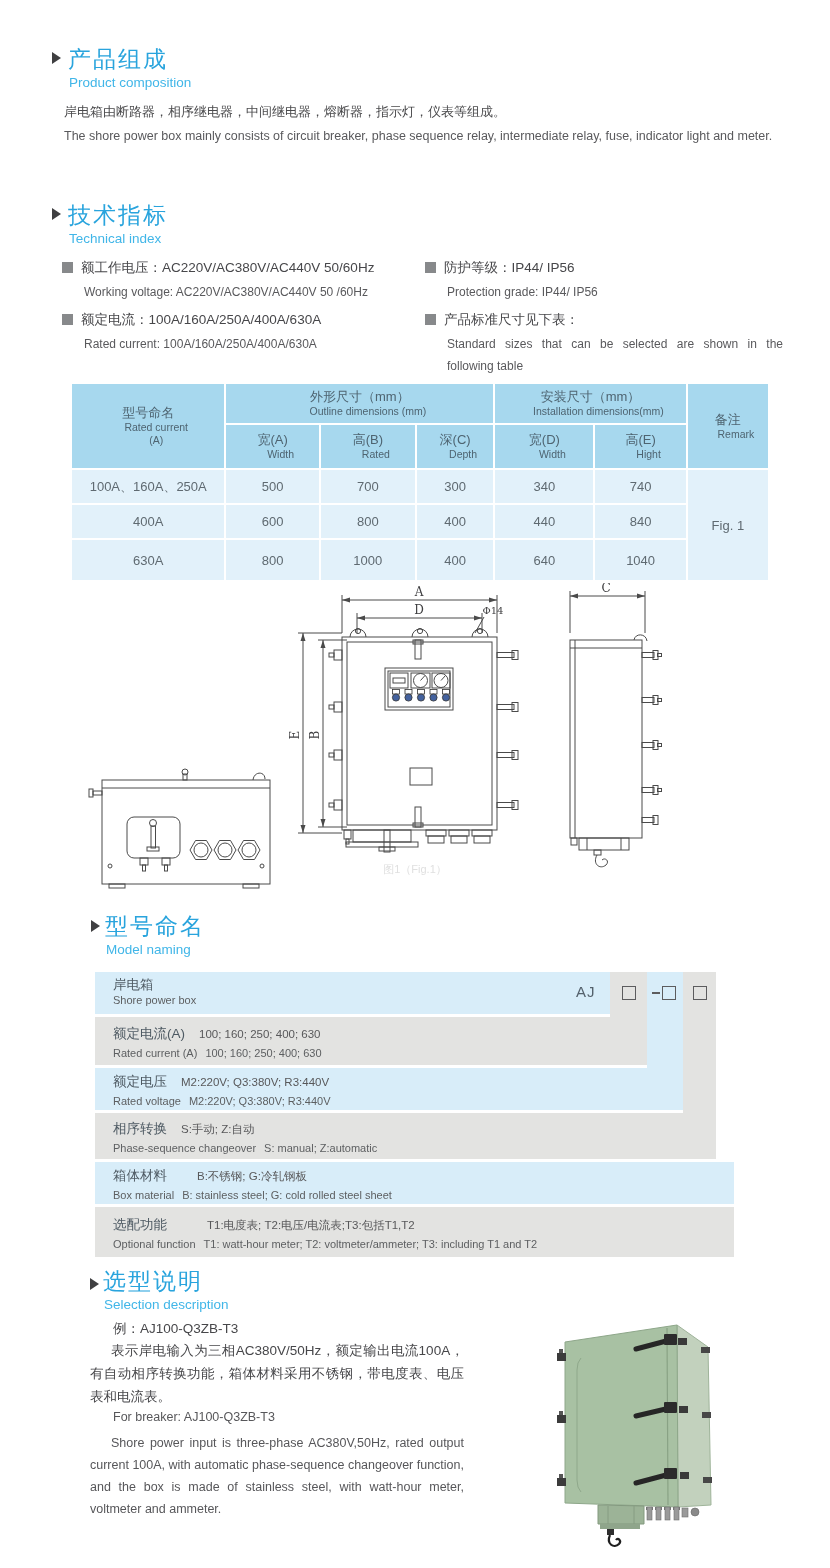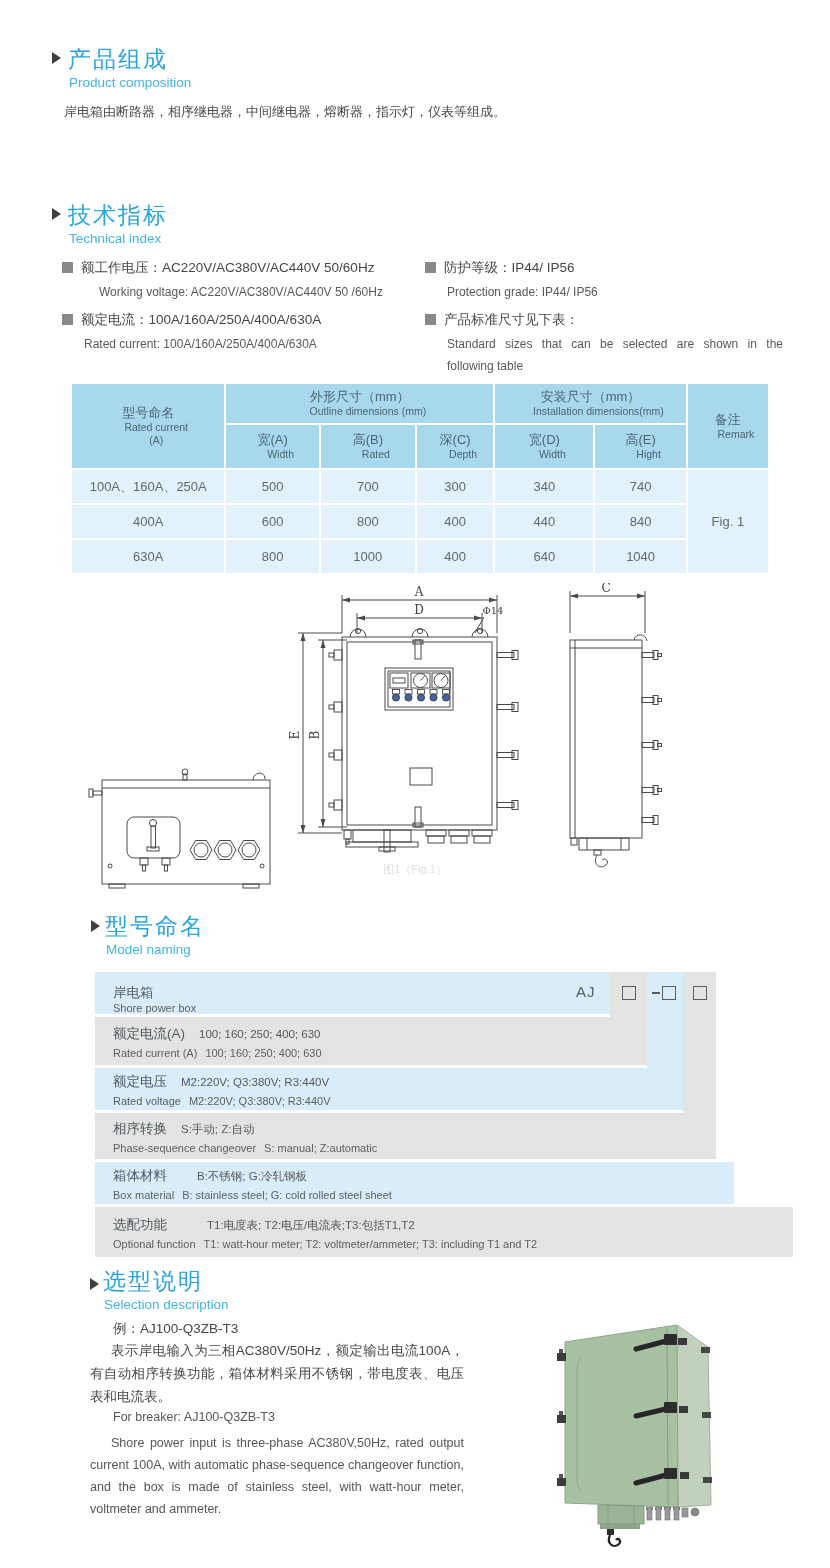--- a/index.html
+++ b/index.html
@@ -45,27 +45,28 @@
 </style>
 </head>
 <body>
 
 <div class="page">
 
   <div class="abs arrow" style="left:52px;top:52px;"></div>
   <div class="abs title-zh" style="left:68px;top:44px;">产品组成</div>
   <div class="abs title-en" style="left:69px;top:75px;">Product  composition</div>
   <div class="abs body-zh" style="left:64px;top:103px;">岸电箱由断路器，相序继电器，中间继电器，熔断器，指示灯，仪表等组成。</div>
+  <div class="abs body-en" style="left:64px;top:129px;">The shore power box mainly consists of circuit breaker, phase sequence relay, intermediate relay, fuse, indicator light and meter.</div>
 
   <div class="abs arrow" style="left:52px;top:208px;"></div>
   <div class="abs title-zh" style="left:68px;top:200px;">技术指标</div>
   <div class="abs title-en" style="left:69px;top:231px;">Technical index</div>
 
   <div class="abs spec-zh" style="left:62px;top:259px;"><span class="sq"></span><span>额工作电压：AC220V/AC380V/AC440V  50/60Hz</span></div>
-  <div class="abs spec-en" style="left:84px;top:285px;margin-left:15px;">Working voltage: AC220V/AC380V/AC440V 50 /60Hz</div>
+  <div class="abs spec-en" style="left:84px;top:285px;">Working voltage: AC220V/AC380V/AC440V 50 /60Hz</div>
   <div class="abs spec-zh" style="left:62px;top:311px;"><span class="sq"></span><span>额定电流：100A/160A/250A/400A/630A</span></div>
   <div class="abs spec-en" style="left:84px;top:337px;">Rated current: 100A/160A/250A/400A/630A</div>
 
   <div class="abs spec-zh" style="left:425px;top:259px;"><span class="sq"></span><span>防护等级：IP44/ IP56</span></div>
   <div class="abs spec-en" style="left:447px;top:285px;">Protection grade: IP44/ IP56</div>
   <div class="abs spec-zh" style="left:425px;top:311px;"><span class="sq"></span><span>产品标准尺寸见下表：</span></div>
   <div class="abs spec-en jline" style="left:447px;top:337px;">Standard sizes that can be selected are shown in the</div>
   <div class="abs spec-en" style="left:447px;top:359px;">following table</div>
 
   <table class="size">
@@ -131,21 +132,21 @@
     </tr>
     <tr>
       <td class="td1" style="height:33px;">400A</td>
       <td class="td1">600</td>
       <td class="td1">800</td>
       <td class="td1">400</td>
       <td class="td1">440</td>
       <td class="td1">840</td>
     </tr>
     <tr>
-      <td class="td1" style="height:33px;">630A</td>
+      <td class="td1" style="height:40px;">630A</td>
       <td class="td1">800</td>
       <td class="td1">1000</td>
       <td class="td1">400</td>
       <td class="td1">640</td>
       <td class="td1">1040</td>
     </tr>
   </tbody>
     </table>
 
   <svg class="abs" style="left:85px;top:583px;" width="620" height="312" viewBox="0 0 620 312">
@@ -317,41 +318,41 @@
   <div class="abs arrow" style="left:91px;top:920px;"></div>
   <div class="abs title-zh" style="left:105px;top:911px;">型号命名</div>
   <div class="abs title-en" style="left:106px;top:942px;">Model naming</div>
 
   <div class="abs nm" style="left:95px;top:972px;width:645px;height:290px;">
 
     <div class="ncol ngray" style="left:515px;width:37px;height:93px;"></div>
     <div class="ncol nblue" style="left:552px;width:36px;height:138px;"></div>
     <div class="ncol ngray" style="left:588px;width:33px;height:187px;"></div>
 
-    <div class="nrow nblue" style="top:0;height:42px;width:515px;padding-top:12px;">
+    <div class="nrow nblue" style="top:0;height:42px;width:515px;padding-top:4px;">
       <div class="nlz">岸电箱</div>
       <div class="nle">Shore power box</div>
     </div>
     <div class="nrow ngray" style="top:45px;height:48px;width:552px;padding-top:7px;">
       <div><span class="nlz">额定电流(A)</span><span class="nrz">100; 160; 250; 400; 630</span></div>
       <div><span class="nle">Rated current (A)</span><span class="nre">100; 160; 250; 400; 630</span></div>
     </div>
     <div class="nrow nblue" style="top:96px;height:42px;width:588px;padding-top:4px;">
       <div><span class="nlz">额定电压</span><span class="nrz">M2:220V;  Q3:380V;  R3:440V</span></div>
       <div><span class="nle">Rated voltage</span><span class="nre">M2:220V;  Q3:380V;  R3:440V</span></div>
     </div>
     <div class="nrow ngray" style="top:141px;height:46px;width:621px;padding-top:6px;">
       <div><span class="nlz">相序转换</span><span class="nrz">S:手动; Z:自动</span></div>
       <div><span class="nle">Phase-sequence changeover</span><span class="nre">S: manual;  Z:automatic</span></div>
     </div>
     <div class="nrow nblue" style="top:190px;height:42px;width:639px;padding-top:4px;">
       <div><span class="nlz">箱体材料</span><span class="nrz" style="margin-left:30px;">B:不锈钢;  G:冷轧钢板</span></div>
       <div><span class="nle">Box material</span><span class="nre">B: stainless steel; G: cold rolled steel sheet</span></div>
     </div>
-    <div class="nrow ngray" style="top:235px;height:50px;width:698px;padding-top:8px;">
+    <div class="nrow ngray" style="top:235px;height:50px;width:639px;padding-top:8px;">
       <div><span class="nlz">选配功能</span><span class="nrz" style="margin-left:40px;">T1:电度表;  T2:电压/电流表;T3:包括T1,T2</span></div>
       <div><span class="nle">Optional function</span><span class="nre">T1: watt-hour meter; T2: voltmeter/ammeter; T3: including T1 and T2</span></div>
     </div>
 
     <div class="abs aj" style="left:481px;top:11px;">AJ</div>
     <span class="abs codebox" style="left:527px;top:14px;"></span>
     <span class="abs codedash" style="left:557px;top:20px;"></span>
     <span class="abs codebox" style="left:567px;top:14px;"></span>
     <span class="abs codebox" style="left:598px;top:14px;"></span>
   </div>

